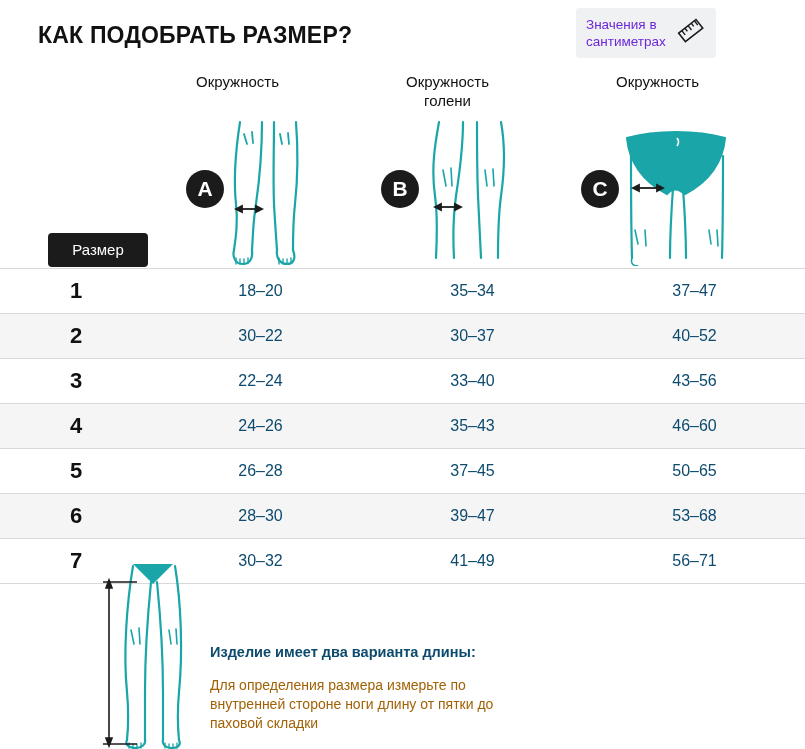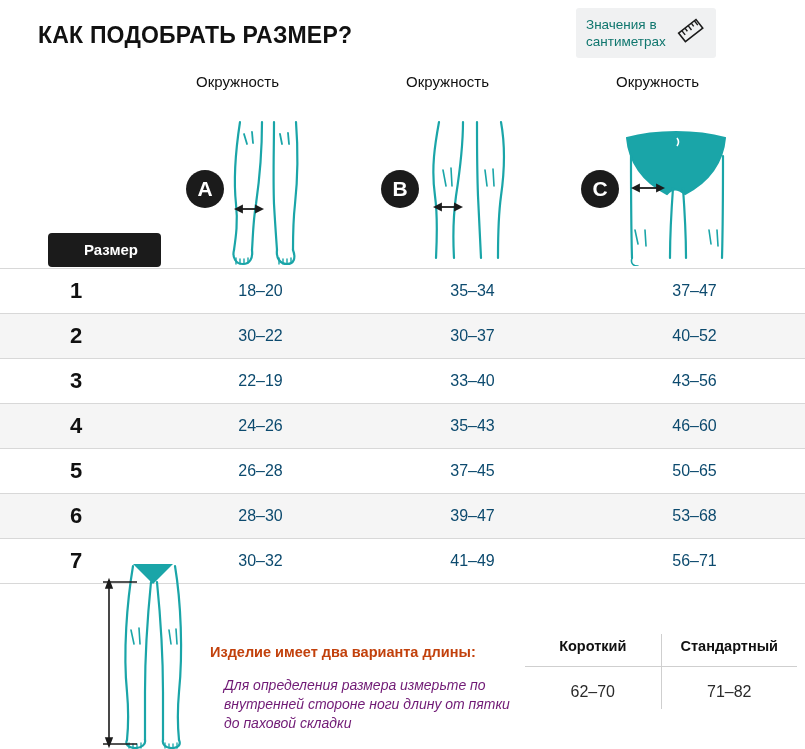--- a/index.html
+++ b/index.html
@@ -40,21 +40,21 @@
     background: #f0f1f2;
     border-radius: 3px;
   }
   .unit-badge .unit-text {
     position: absolute;
     left: 10px;
     top: 8px;
     width: 100px;
     font-size: 13.5px;
     line-height: 17px;
-    color: #0f766e;
+    color: #6d28d9;
   }
   .unit-badge .ruler-icon {
     position: absolute;
     right: 8px;
     top: 6px;
   }
 
   
   .col-head {
     position: absolute;
@@ -97,24 +97,23 @@
   .size-label {
     position: absolute;
     left: 48px;
     top: 233px;
     width: 100px;
     height: 34px;
     background: #1b1b1b;
     color: #fff;
     border-radius: 4px;
     font-size: 15px;
-    font-weight: bold;
+    font-weight: normal;
     text-align: center;
     line-height: 34px;
-    padding-left: 13px;
   }
 
   .table-wrap {
     position: absolute;
     left: 0;
     top: 268px;
     width: 805px;
   }
   table.sizes {
     border-collapse: collapse;
@@ -149,31 +148,30 @@
     top: 562px;
     width: 805px;
     height: 187px;
   }
   .bottom-note-title {
     position: absolute;
     left: 210px;
     top: 82px;
     font-size: 14.5px;
     font-weight: bold;
-    color: #c2410c;
+    color: #0c4a6e;
   }
   .bottom-note-body {
     position: absolute;
-    left: 224px;
+    left: 210px;
     top: 114px;
     width: 305px;
     font-size: 14px;
     line-height: 19px;
-    color: #701a75;
-    font-style: italic;
+    color: #a16207;
   }
 
   .len-table {
     position: absolute;
     left: 525px;
     top: 72px;
     width: 272px;
   }
   .len-table table {
     border-collapse: collapse;
@@ -220,20 +218,21 @@
         </g>
       </svg>
     </div>
   </div>
 
   <div class="col-head" id="colhead-0">
     <div>Окружность</div>
   </div>
   <div class="col-head" id="colhead-1">
     <div>Окружность</div>
+    <div>голени</div>
   </div>
   <div class="col-head" id="colhead-2">
     <div>Окружность</div>
   </div>
 
   <div class="illus" id="illus-a">
     <svg width="130" height="148" viewBox="0 0 130 148">
       <g fill="none" stroke="#1aa5a8" stroke-width="2.2" stroke-linecap="round">
 
         <path d="M40 4 C36 30 33 58 36 86 C38 104 36 118 34 132"></path>
@@ -322,21 +321,21 @@
           <td class="v3">37–47</td>
         </tr>
         <tr class="even">
           <td class="size-col">2</td>
           <td class="v1">30–22</td>
           <td class="v2">30–37</td>
           <td class="v3">40–52</td>
         </tr>
         <tr class="odd">
           <td class="size-col">3</td>
-          <td class="v1">22–19</td>
+          <td class="v1">22–24</td>
           <td class="v2">33–40</td>
           <td class="v3">43–56</td>
         </tr>
         <tr class="even">
           <td class="size-col">4</td>
           <td class="v1">24–26</td>
           <td class="v2">35–43</td>
           <td class="v3">46–60</td>
         </tr>
         <tr class="odd">
@@ -389,30 +388,14 @@
           <polygon points="14,184 11,176 17,176"></polygon>
           <line x1="8" y1="20" x2="42" y2="20"></line>
           <line x1="8" y1="182" x2="42" y2="182"></line>
         </g>
       </svg>
     </div>
 
     <div class="bottom-note-title">Изделие имеет два варианта длины:</div>
     <div class="bottom-note-body">Для определения размера измерьте по внутренней стороне ноги длину от пятки до паховой складки</div>
 
-    <div class="len-table">
-      <table>
-        <thead>
-          <tr>
-            <th>Короткий</th>
-            <th>Стандартный</th>
-          </tr>
-        </thead>
-        <tbody>
-          <tr>
-            <td>62–70</td>
-            <td>71–82</td>
-          </tr>
-        </tbody>
-      </table>
-    </div>
   </div>
 </div>
 
 </body></html>

